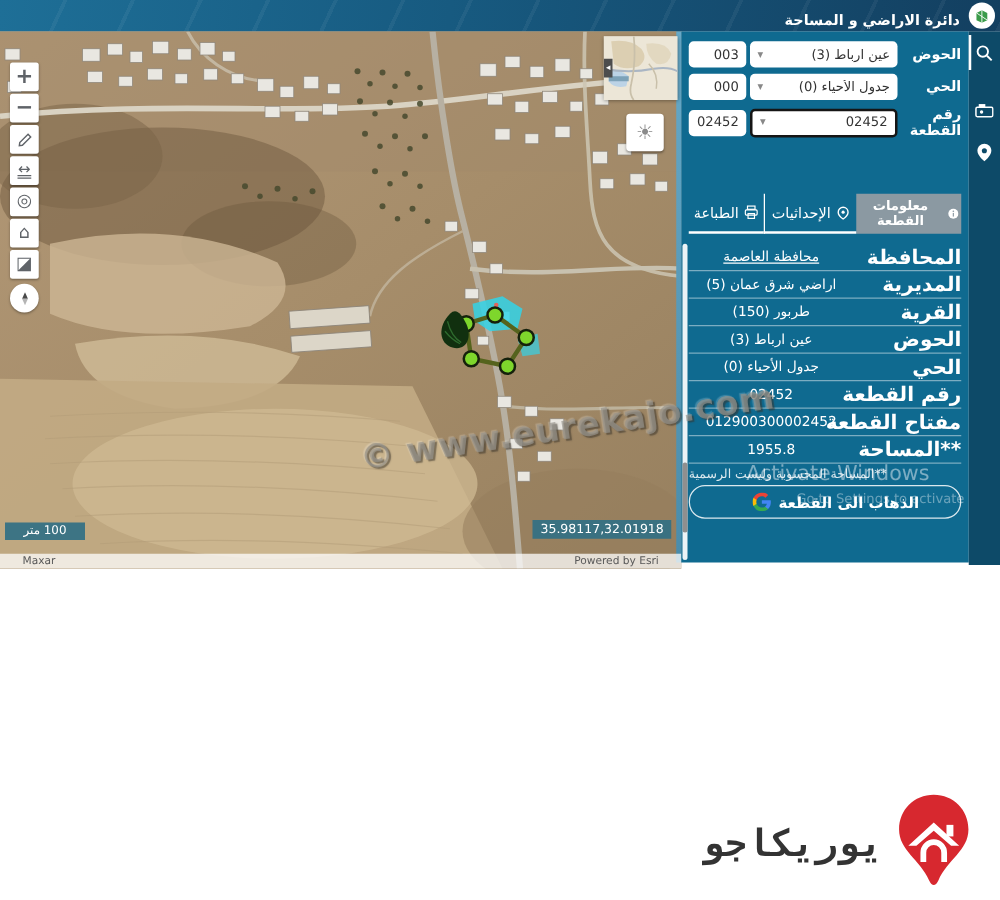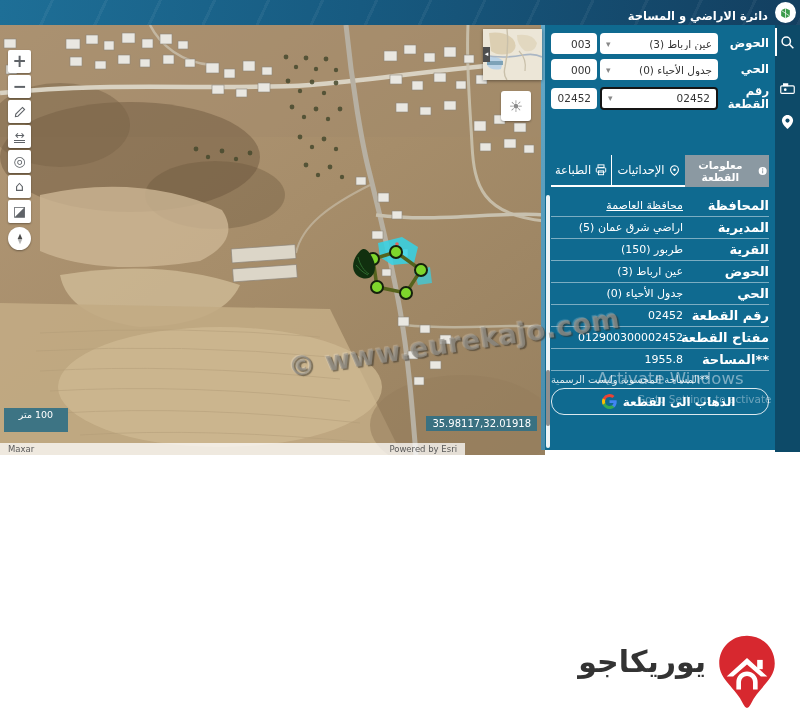--- a/index.html
+++ b/index.html
@@ -32,29 +32,29 @@
   .mbtn.big { font-size:17px; font-weight:bold; }
   .mbtn.round { border-radius:50%; margin-top:2px; }
 
   .minimap { position:absolute; right:3px; top:4px; width:59px; height:51px; background:#ece6d7;
     box-shadow:0 1px 3px rgba(0,0,0,.4); z-index:8; overflow:hidden; }
   .minimap-toggle { position:absolute; left:0; top:18px; width:7px; height:15px; background:#4d4d4d;
     color:#fff; font-size:7px; line-height:15px; text-align:center; z-index:9; }
   .sun-btn { position:absolute; right:14px; top:66px; width:30px; height:30px; background:#fff; border:none;
     border-radius:3px; box-shadow:0 1px 2px rgba(0,0,0,.35); color:#8a8a8a; font-size:16px; z-index:8; cursor:pointer; }
 
-  .scalebar { position:absolute; left:4px; bottom:23px; min-width:64px; height:24px;
+  .scalebar { position:absolute; left:4px; bottom:23px; min-width:64px; height:14px;
     background:rgba(50,112,132,.92); color:#fff; font-size:9.5px; line-height:14px;
     text-align:center; padding:0 5px; z-index:7; direction:rtl; }
   .coordbox { position:absolute; right:8px; bottom:24px; height:15px;
     background:rgba(50,112,132,.92); color:#fff; font-size:10px; line-height:15px;
     padding:0 6px; z-index:7; }
-  .attribution { position:absolute; left:0; bottom:0; width:465px; height:12px;
+  .attribution { position:absolute; left:0; bottom:0; width:545px; height:12px;
     background:rgba(255,255,255,.75); color:#595959; font-size:8.5px; line-height:12px; z-index:7;
-    display:flex; justify-content:space-between; padding:0 8px; }
+    display:flex; justify-content:space-between; padding:0 18px; }
 
   
   .panel { position:absolute; left:545px; top:25px; width:230px; height:425px;
     background:#0f6a90; z-index:6; direction:rtl; padding:8px 6px 0 6px; }
   .srow { display:grid; grid-template-columns:48px 118px 46px; column-gap:3px; margin-bottom:5px; align-items:center; }
   .srow .lbl { color:#fff; font-size:11.5px; font-weight:bold; line-height:1.15; }
   .combo { height:21px; background:#fff; border-radius:4px; display:flex; align-items:center;
     font-size:10.5px; color:#333; padding:0 6px; cursor:pointer; }
   .combo .val { flex:1; text-align:right; white-space:nowrap; overflow:hidden; }
   .combo .caret { color:#888; font-size:9px; margin-right:4px; }
@@ -65,22 +65,22 @@
   .tabs { display:flex; margin-top:44px; height:32px; position:relative; }
   .tab { display:flex; align-items:center; justify-content:center; gap:4px; color:#fff; cursor:pointer;
     font-size:11.5px; border-bottom:2px solid #fff; }
   .tab.t-coords { width:74px; border-left:1px solid #fff; }
   .tab.t-print { width:60px; }
   .tab.active { width:84px; background:#8b99a2; border-bottom:none; font-size:10.5px; font-weight:bold;
     text-align:center; line-height:1.2; padding:2px 2px; }
 
   .info-table { margin-top:8px; }
   .irow { display:flex; align-items:center; height:22px; border-bottom:1px solid rgba(255,255,255,.45); }
-  .irow .ilabel { width:86px; color:#fff; font-size:13px; font-weight:bold; white-space:nowrap; }
-  .irow .ivalue { flex:1; color:#fff; font-size:11px; text-align:right; white-space:nowrap; }
+  .irow .ilabel { width:86px; color:#fff; font-size:16px; font-weight:bold; white-space:nowrap; }
+  .irow .ivalue { flex:1; color:#fff; font-size:11px; text-align:center; white-space:nowrap; }
   .irow .ivalue.link { text-decoration:underline; cursor:pointer; }
 
   .area-note { margin-top:3px; color:rgba(255,255,255,.85); font-size:10px; text-align:left; direction:rtl;
     position:relative; z-index:3; }
   .go-btn { margin-top:3px; width:100%; height:27px; background:transparent; border:1px solid rgba(255,255,255,.85);
     border-radius:13px; color:#fff; font-size:12px; font-weight:bold; display:flex; align-items:center;
     justify-content:center; gap:6px; cursor:pointer; position:relative; z-index:3;
     font-family:"DejaVu Sans",sans-serif; direction:rtl;padding-left:17px; }
 
   .activate1 { position:absolute; left:52px; top:344px; color:rgba(233,240,245,.5); font-size:16.5px; z-index:2; direction:ltr; }
@@ -96,21 +96,21 @@
   .strip-item.s2 { margin-top:12px; }
   .strip-item.s3 { margin-top:0px; }
 
   
   .watermark { position:absolute; left:286px; top:352px; z-index:40; white-space:nowrap;
     transform:rotate(-8.5deg); transform-origin:left top; font-size:27px; font-weight:bold; letter-spacing:.5px;
     color:rgba(150,148,140,.68); text-shadow:1.5px 1.5px 1px rgba(55,50,40,.55), -1px -1px 1px rgba(255,255,255,.22);
     pointer-events:none; }
 
   
-  .brand { position:absolute; right:22px; bottom:12px; display:flex; gap:10px; direction:rtl; }
+  .brand { position:absolute; right:22px; bottom:12px; display:flex; align-items:center; gap:10px; direction:rtl;font-family:Liberation Mono, monospace; }
   .brand-text { font-size:30px; font-weight:bold; color:#333; margin-top:10px; }
 </style>
 </head>
 <body>
 
 <div class="stage">
 
   <div class="map">
     <svg class="terrain" width="545" height="430" viewBox="0 0 545 430">
       <defs>

